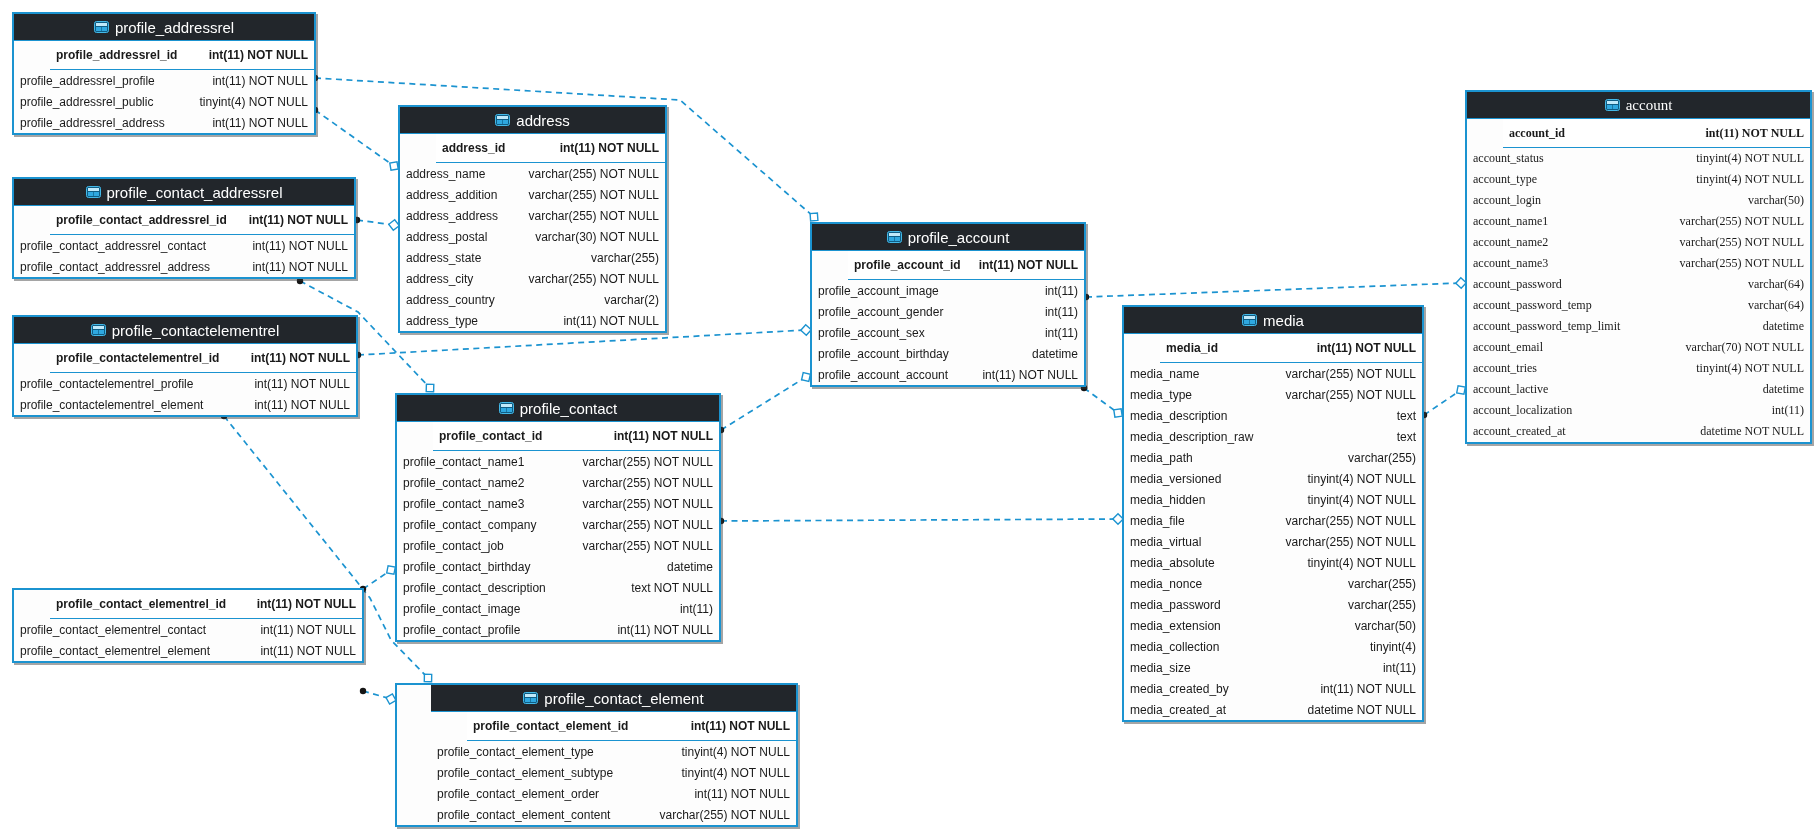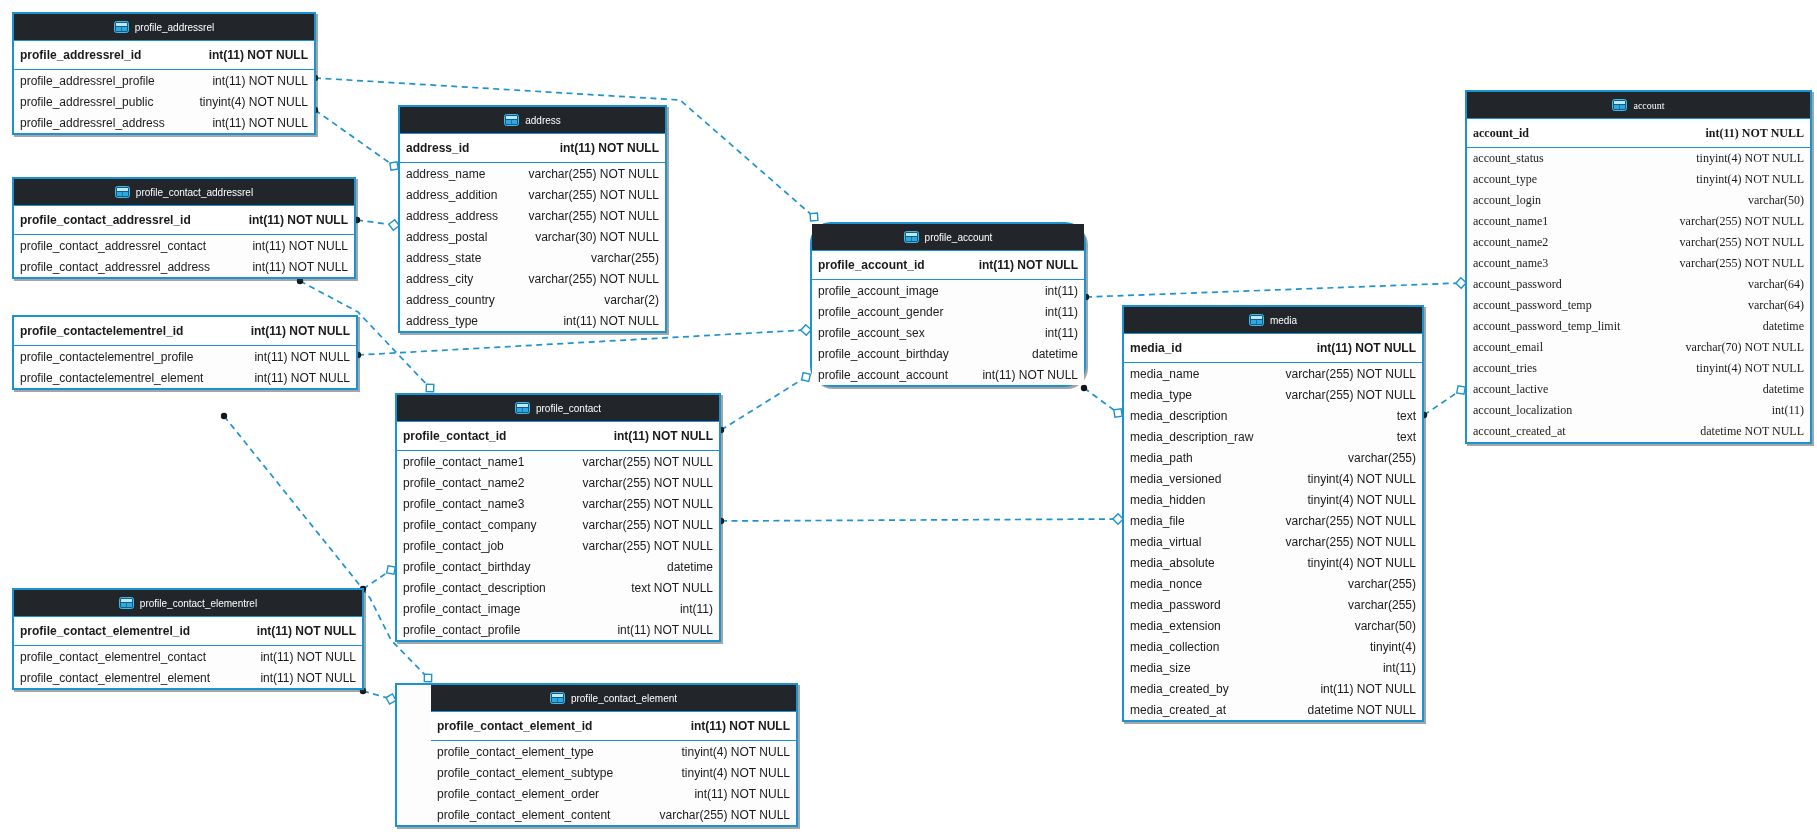--- a/index.html
+++ b/index.html
@@ -6,23 +6,23 @@
   #canvas{position:relative;width:1817px;height:840px;background:#ffffff;overflow:hidden;
           font-family:"Liberation Sans",sans-serif;}
   .wires{position:absolute;left:0;top:0;z-index:1;}
   .wire{fill:none;stroke:#1b93d0;stroke-width:1.7;stroke-dasharray:6 4.5;}
   .dot{fill:#151515;stroke:none;}
   .dia{fill:#ffffff;stroke:#1b93d0;stroke-width:1.4;}
   .tbl{position:absolute;z-index:2;background:#fdfdfd;border:2px solid #1b93d0;
        box-shadow:2px 2px 0 rgba(55,55,55,.45);color:#1a1a1a;font-size:12px;}
   .hd{height:26px;background:#22262b;color:#ffffff;display:flex;align-items:center;
       justify-content:center;gap:6px;border-bottom:1px solid #1b93d0;}
-  .ttl{font-size:10px;}
+  .ttl{font-size:15px;}
   .tic{flex:0 0 auto;display:block;}
-  .pksec{border-bottom:1px solid #1b93d0;background:#a3a3a3;}
+  .pksec{border-bottom:1px solid #1b93d0;background:#a3a3a3;margin-left:36px;}
   .pksec .row{height:28px;background:#ffffff;font-weight:bold;}
   .row{display:flex;justify-content:space-between;align-items:center;height:21px;
        padding:0 6px;background:#fdfdfd;}
   .fld{white-space:nowrap;margin-right:10px;}
   .typ{white-space:nowrap;}
 </style>
 </head>
 <body>
 
 <div id="canvas">
@@ -119,47 +119,47 @@
           <span class="fld">profile_contact_addressrel_contact</span>
           <span class="typ">int(11) NOT NULL</span>
         </div>
         <div class="row">
           <span class="fld">profile_contact_addressrel_address</span>
           <span class="typ">int(11) NOT NULL</span>
         </div>
       </div>
     </div>
     <div class="tbl" style="left: 12px; top: 315px; width: 342px;">
+      <div class="hd">
+        <svg class="tic" width="15" height="12" viewBox="0 0 15 12">
+          <rect x="0.5" y="0.5" width="14" height="11" rx="2" fill="#0f5d84" stroke="#43b9e8"></rect>
+          <rect x="2" y="2" width="11" height="3" fill="#bfe9fa"></rect>
+          <rect x="2" y="6" width="5.2" height="4" fill="#2fa8e0"></rect>
+          <rect x="7.8" y="6" width="5.2" height="4" fill="#2fa8e0"></rect>
+        </svg>
+        <span class="ttl">profile_contactelementrel</span>
+      </div>
       <div class="pksec">
         <div class="row">
           <span class="fld">profile_contactelementrel_id</span>
           <span class="typ">int(11) NOT NULL</span>
         </div>
       </div>
       <div class="colsec">
         <div class="row">
           <span class="fld">profile_contactelementrel_profile</span>
           <span class="typ">int(11) NOT NULL</span>
         </div>
         <div class="row">
           <span class="fld">profile_contactelementrel_element</span>
           <span class="typ">int(11) NOT NULL</span>
         </div>
       </div>
     </div>
     <div class="tbl" style="left: 12px; top: 588px; width: 348px;">
-      <div class="hd">
-        <svg class="tic" width="15" height="12" viewBox="0 0 15 12">
-          <rect x="0.5" y="0.5" width="14" height="11" rx="2" fill="#0f5d84" stroke="#43b9e8"></rect>
-          <rect x="2" y="2" width="11" height="3" fill="#bfe9fa"></rect>
-          <rect x="2" y="6" width="5.2" height="4" fill="#2fa8e0"></rect>
-          <rect x="7.8" y="6" width="5.2" height="4" fill="#2fa8e0"></rect>
-        </svg>
-        <span class="ttl">profile_contact_elementrel</span>
-      </div>
       <div class="pksec">
         <div class="row">
           <span class="fld">profile_contact_elementrel_id</span>
           <span class="typ">int(11) NOT NULL</span>
         </div>
       </div>
       <div class="colsec">
         <div class="row">
           <span class="fld">profile_contact_elementrel_contact</span>
           <span class="typ">int(11) NOT NULL</span>
@@ -304,21 +304,21 @@
         <div class="row">
           <span class="fld">profile_contact_element_order</span>
           <span class="typ">int(11) NOT NULL</span>
         </div>
         <div class="row">
           <span class="fld">profile_contact_element_content</span>
           <span class="typ">varchar(255) NOT NULL</span>
         </div>
       </div>
     </div>
-    <div class="tbl" style="left: 810px; top: 222px; width: 272px; border-radius: 21px;">
+    <div class="tbl" style="left: 810px; top: 222px; width: 272px;">
       <div class="hd">
         <svg class="tic" width="15" height="12" viewBox="0 0 15 12">
           <rect x="0.5" y="0.5" width="14" height="11" rx="2" fill="#0f5d84" stroke="#43b9e8"></rect>
           <rect x="2" y="2" width="11" height="3" fill="#bfe9fa"></rect>
           <rect x="2" y="6" width="5.2" height="4" fill="#2fa8e0"></rect>
           <rect x="7.8" y="6" width="5.2" height="4" fill="#2fa8e0"></rect>
         </svg>
         <span class="ttl">profile_account</span>
       </div>
       <div class="pksec">

